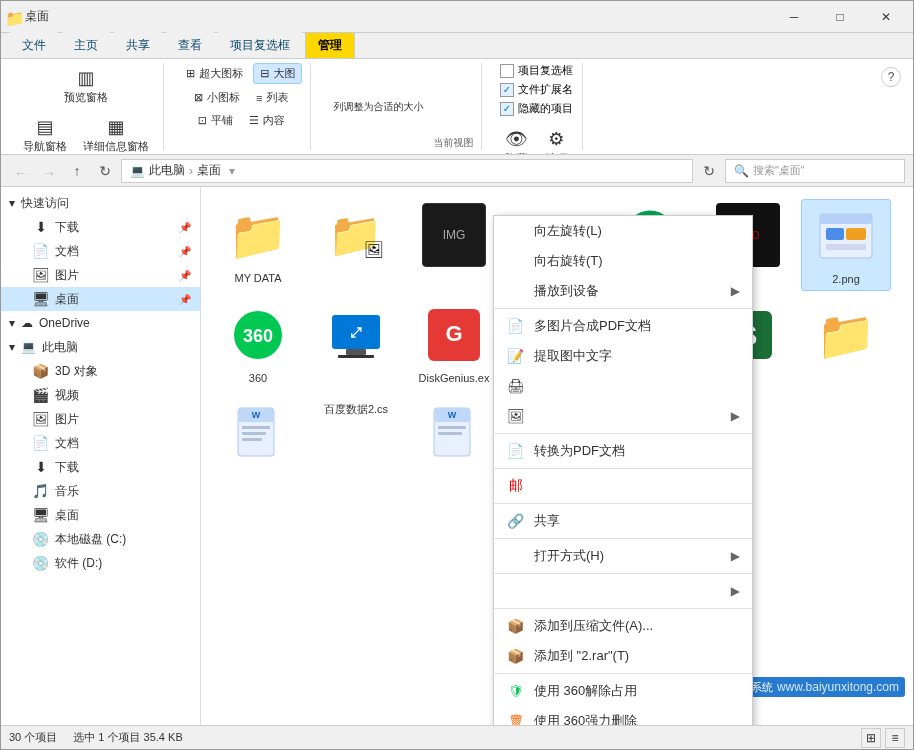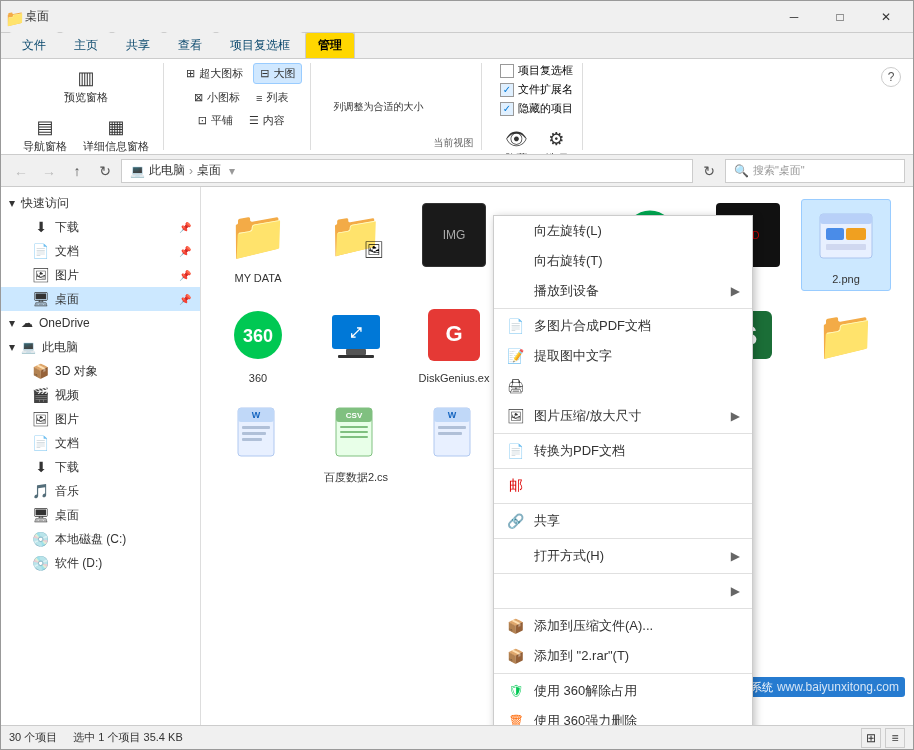--- a/index.html
+++ b/index.html
@@ -747,30 +747,20 @@
               <rect x="12" y="20" width="28" height="3" rx="1" fill="#b0c0d8"></rect>
               <rect x="12" y="26" width="24" height="3" rx="1" fill="#b0c0d8"></rect>
               <rect x="12" y="32" width="20" height="3" rx="1" fill="#b0c0d8"></rect>
               <text x="26" y="12" text-anchor="middle" font-size="9" fill="#1565c0" font-weight="bold">W</text>
             </svg>
           </div>
           <span class="file-name"></span>
         </div>
 
         <div class="file-item">
-          <div class="file-icon">
-            <svg width="56" height="56" viewBox="0 0 56 56">
-              <rect x="8" y="2" width="36" height="48" rx="3" fill="#e8ffe8" stroke="#80c080" stroke-width="1"></rect>
-              <rect x="8" y="2" width="36" height="14" rx="3" fill="#80c080"></rect>
-              <text x="26" y="12" text-anchor="middle" font-size="8" fill="white" font-weight="bold">CSV</text>
-              <rect x="12" y="20" width="28" height="2" rx="1" fill="#80c080"></rect>
-              <rect x="12" y="25" width="28" height="2" rx="1" fill="#80c080"></rect>
-              <rect x="12" y="30" width="28" height="2" rx="1" fill="#80c080"></rect>
-            </svg>
-          </div>
           <span class="file-name">百度数据2.cs</span>
         </div>
         <div class="file-item">
           <div class="file-icon">
             <svg width="56" height="56" viewBox="0 0 56 56">
               <rect x="8" y="2" width="36" height="48" rx="3" fill="#e8f0ff" stroke="#b0c8f0" stroke-width="1"></rect>
               <rect x="8" y="2" width="36" height="14" rx="3" fill="#c0d8f8"></rect>
               <text x="26" y="12" text-anchor="middle" font-size="9" fill="#1565c0" font-weight="bold">W</text>
               <rect x="12" y="20" width="28" height="3" rx="1" fill="#b0c0d8"></rect>
               <rect x="12" y="26" width="24" height="3" rx="1" fill="#b0c0d8"></rect>
@@ -820,21 +810,20 @@
           </div>
           <div class="menu-item">
             <span class="menu-icon">📝</span>
             <span class="menu-item-text">提取图中文字</span>
           </div>
           <div class="menu-item">
             <span class="menu-icon">🖨</span>
           </div>
           <div class="menu-item">
             <span class="menu-icon">🖼</span>
-            <span class="menu-item-text">图片压缩/放大尺寸</span>
             <span class="menu-arrow">▶</span>
           </div>
 
           <div class="menu-separator"></div>
           <div class="menu-item">
             <span class="menu-icon">📄</span>
             <span class="menu-item-text">转换为PDF文档</span>
           </div>
 
           <div class="menu-separator"></div>

